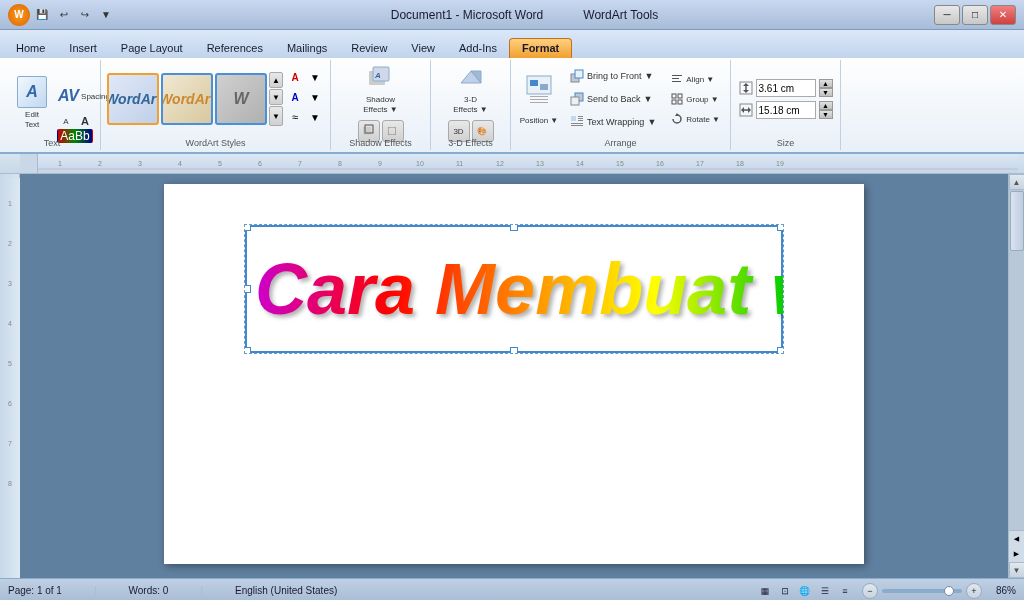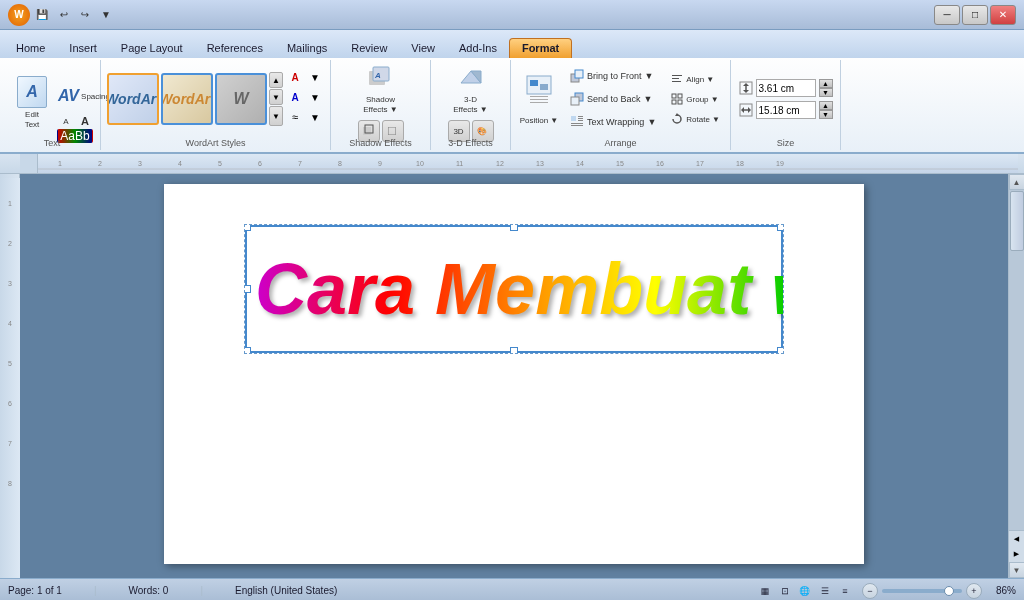--- a/index.html
+++ b/index.html
@@ -359,20 +359,25 @@
 
 <div class="title-bar">
   <div class="title-bar-left">
     <div class="office-logo">W</div>
     <div class="quick-access">
       <div class="qa-btn">💾</div>
       <div class="qa-btn">↩</div>
       <div class="qa-btn">↪</div>
       <div class="qa-btn">▼</div>
     </div>
+  </div>
+  <div class="title-bar-center">
+    <span>Document1 - Microsoft Word</span>
+    &nbsp;&nbsp;&nbsp;&nbsp;&nbsp;&nbsp;&nbsp;&nbsp;&nbsp;&nbsp;
+    <span>WordArt Tools</span>
   </div>
   <div class="title-bar-right">
     <div class="title-btn">─</div>
     <div class="title-btn">□</div>
     <div class="title-btn close">✕</div>
   </div>
 </div>
 
 <div class="ribbon-tabs">
   <div class="ribbon-tab">Home</div>

